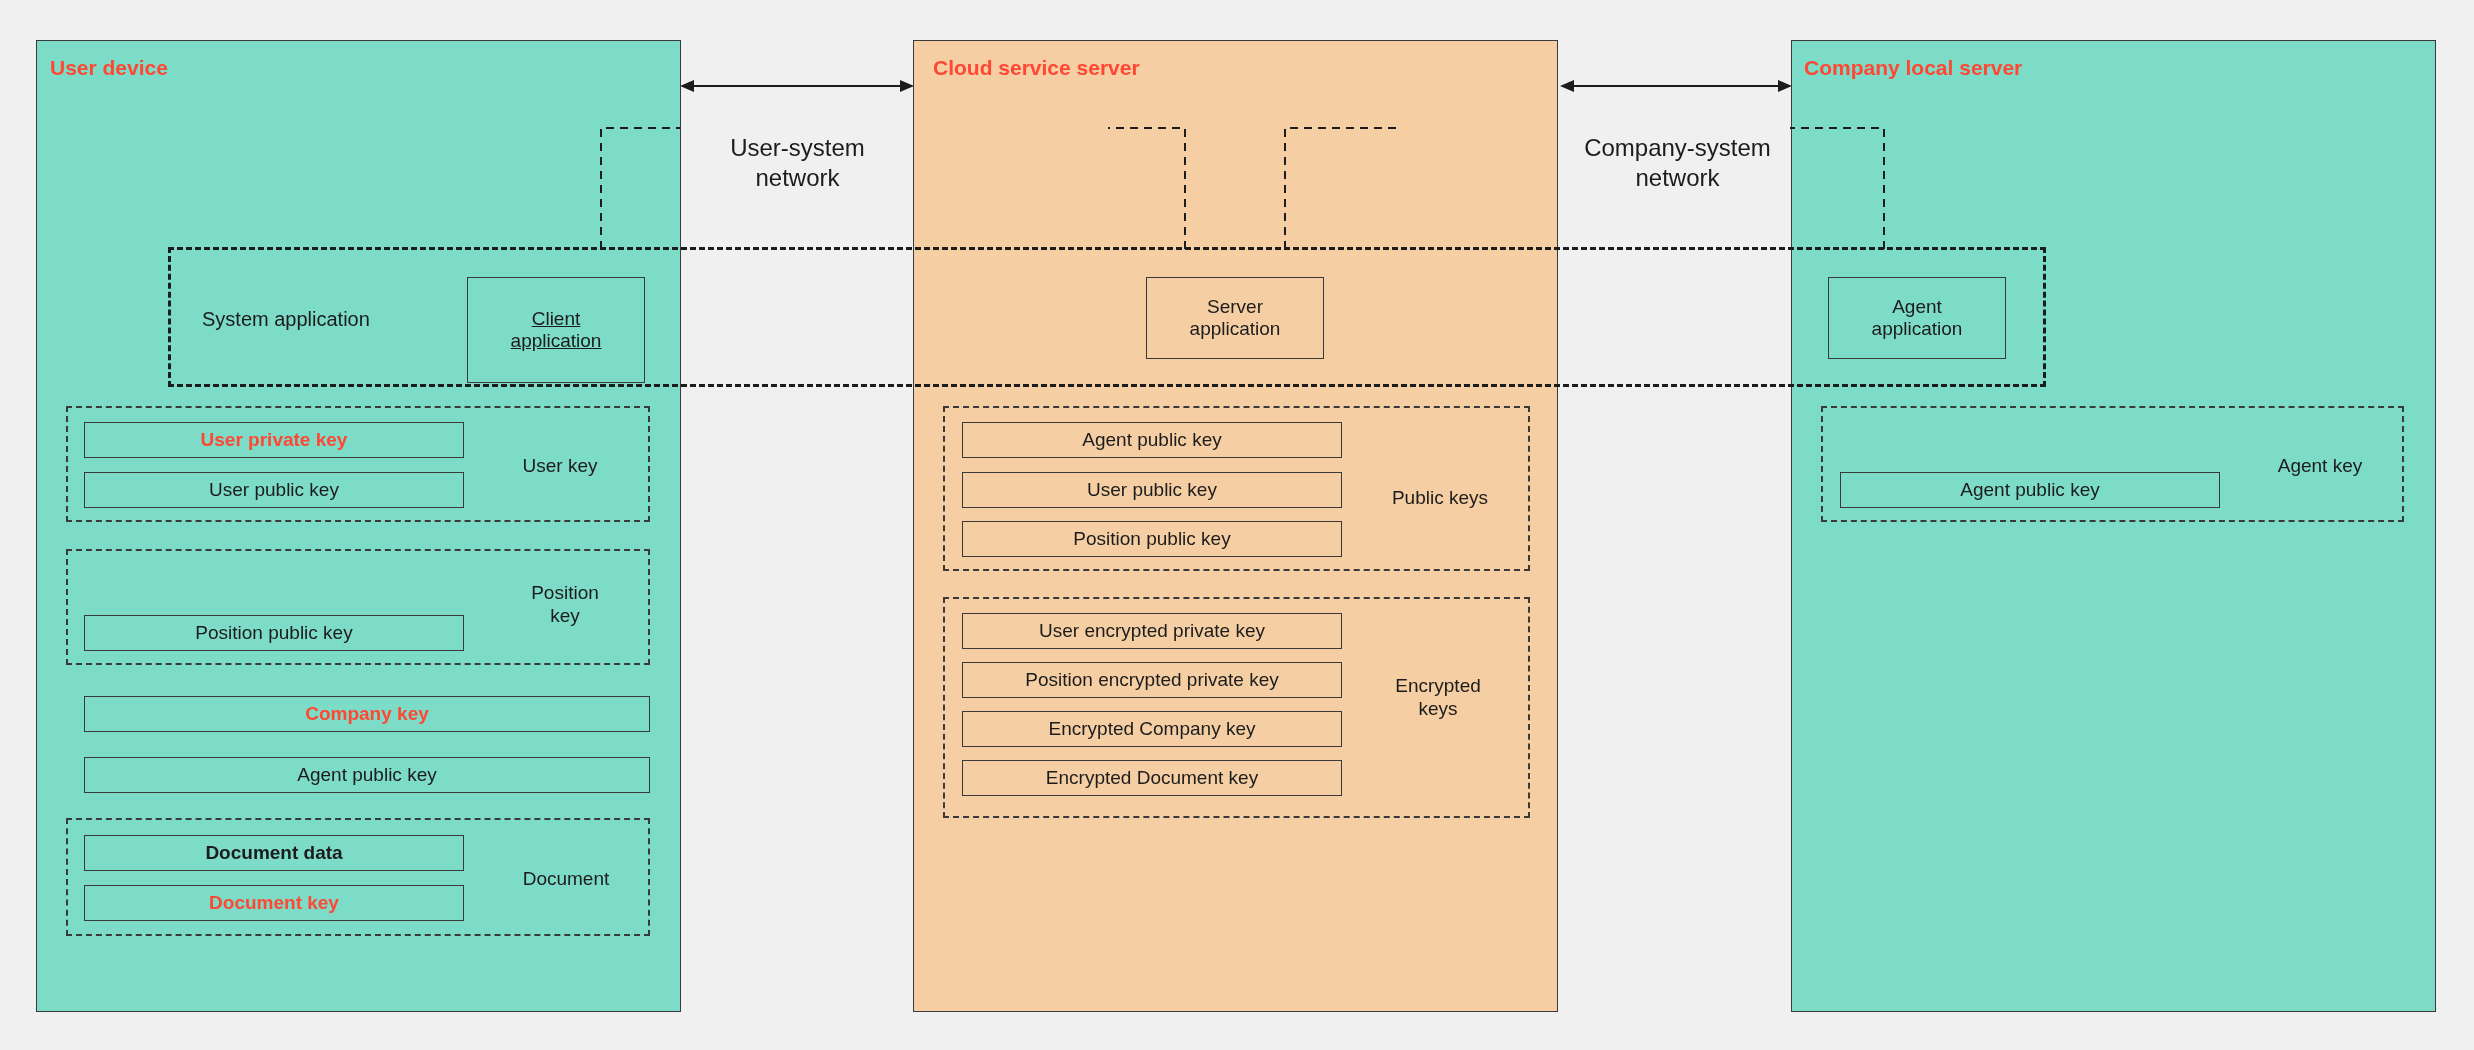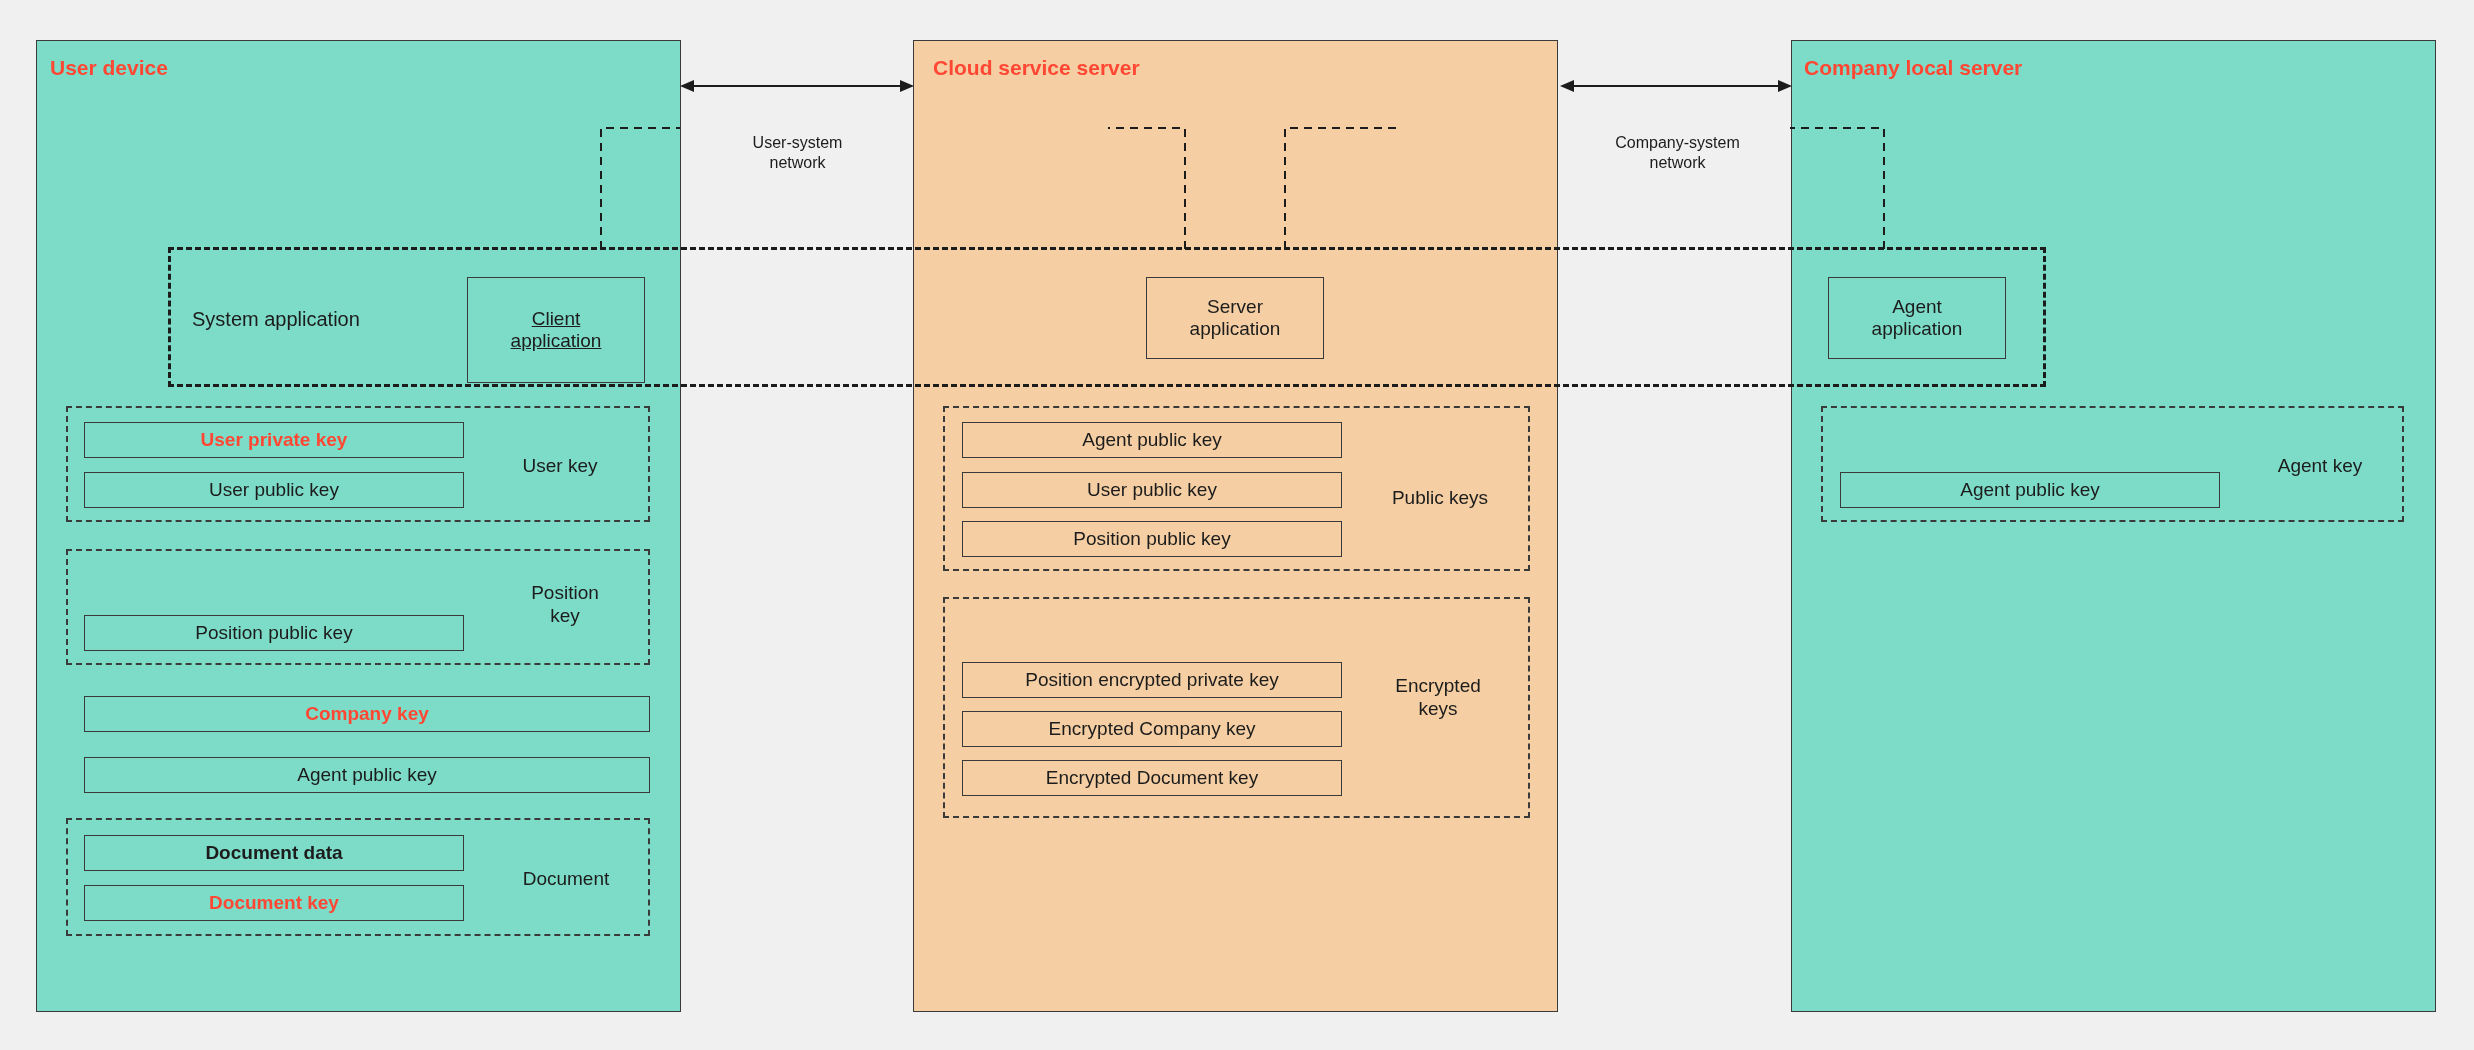--- a/index.html
+++ b/index.html
@@ -74,24 +74,25 @@
   .band {
     position: absolute;
     border: 3px dashed #1c1c1c;
     box-sizing: border-box;
     background: transparent;
   }
   .bandlabel {
     position: absolute;
     font-size: 20px;
     color: #1c1c1c;
+    margin-left: 10px;
   }
   .netlabel {
     position: absolute;
-    font-size: 16px;
+    font-size: 24px;
     color: #1c1c1c;
     text-align: center;
     line-height: 1.25;
     white-space: pre-line;
   }
   svg.overlay {
     position: absolute;
     left: 0; top: 0;
     width: 2474px; height: 1050px;
     pointer-events: none;
@@ -162,20 +163,21 @@
   <div class="box teal red" style="left:84px; top:885px; width:380px; height:36px;">Document key</div>
   <div class="grouplabel" style="left:496px; top:868px; width:140px;">Document</div>
 
   <div class="dashgroup" style="left:943px; top:406px; width:587px; height:165px;"></div>
   <div class="box peach" style="left:962px; top:422px; width:380px; height:36px;">Agent public key</div>
   <div class="box peach" style="left:962px; top:472px; width:380px; height:36px;">User public key</div>
   <div class="box peach" style="left:962px; top:521px; width:380px; height:36px;">Position public key</div>
   <div class="grouplabel" style="left:1360px; top:487px; width:160px;">Public keys</div>
 
   <div class="dashgroup" style="left:943px; top:597px; width:587px; height:221px;"></div>
+  <div class="box peach" style="left:962px; top:613px; width:380px; height:36px;">User encrypted private key</div>
   <div class="box peach" style="left:962px; top:662px; width:380px; height:36px;">Position encrypted private key</div>
   <div class="box peach" style="left:962px; top:711px; width:380px; height:36px;">Encrypted Company key</div>
   <div class="box peach" style="left:962px; top:760px; width:380px; height:36px;">Encrypted Document key</div>
   <div class="grouplabel" style="left:1358px; top:675px; width:160px; white-space:pre-line;">Encrypted
 keys</div>
 
 
   <div class="dashgroup" style="left:1821px; top:406px; width:583px; height:116px;"></div>
   <div class="box teal" style="left:1840px; top:472px; width:380px; height:36px;">Agent public key</div>
   <div class="grouplabel" style="left:2250px; top:455px; width:140px;">Agent key</div>

